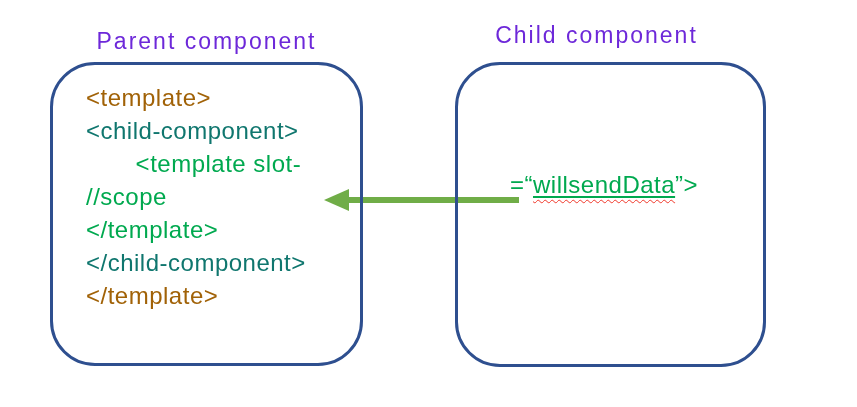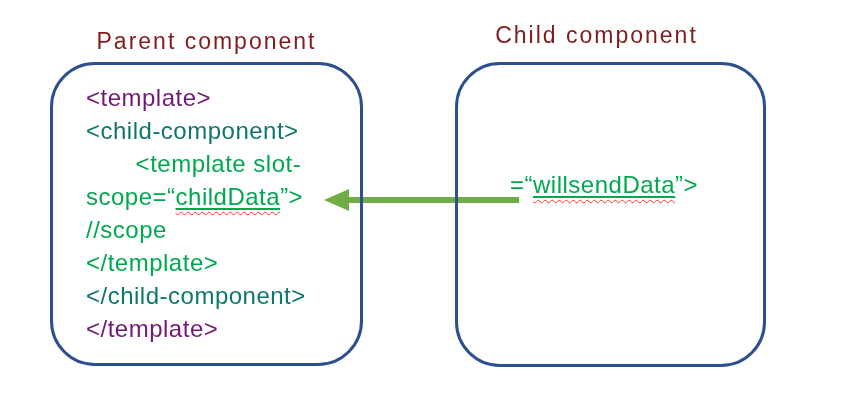--- a/index.html
+++ b/index.html
@@ -10,21 +10,21 @@
   }
   .canvas {
     position: relative;
     width: 857px;
     height: 407px;
     background: #ffffff;
     overflow: hidden;
   }
   .box-title {
     position: absolute;
-    color: #7f1d1d;
+    color: #6d28d9;
     font-size: 23px;
     letter-spacing: 2px;
     text-align: center;
     white-space: nowrap;
   }
   .parent-title { left: 50px;  top: 28px; width: 313px; }
   .child-title  { left: 441px; top: 22px; width: 311px; }
 
   .box {
     position: absolute;
@@ -44,21 +44,21 @@
     letter-spacing: 0.5px;
     white-space: nowrap;
     z-index: 3;
   }
   .parent-code { left: 86px;  top: 81px;  }
   .child-code  { left: 510px; top: 168px; }
 
   .ln { height: 33px; }
   .ln.indent { padding-left: 45px; text-align: center; }
 
-  .c-black { color: #701a75; }
+  .c-black { color: #a16207; }
   .c-blue  { color: #0f766e; }
   .c-green { color: #00a94f; }
 
   
   .squiggle {
     text-decoration-line: underline;
     text-decoration-style: wavy;
     text-decoration-color: #f0392b;
     text-decoration-thickness: 1px;
     text-underline-offset: 6px;
@@ -89,21 +89,20 @@
 
   <div class="box-title child-title">Child component</div>
 
   <div class="box parent-box"></div>
   <div class="box child-box"></div>
 
   <div class="code parent-code">
     <div class="ln c-black">&lt;template&gt;</div>
     <div class="ln c-blue">&lt;child-component&gt;</div>
     <div class="ln c-green indent">&lt;template slot-</div>
-    <div class="ln c-green"><span>scope=“</span><span class="squiggle"><span class="uline">childData</span></span><span>”&gt;</span></div>
     <div class="ln c-green">//scope</div>
     <div class="ln c-green">&lt;/template&gt;</div>
     <div class="ln c-blue">&lt;/child-component&gt;</div>
     <div class="ln c-black">&lt;/template&gt;</div>
   </div>
 
   <div class="code child-code">
     <div class="ln c-green"><span>=“</span><span class="squiggle"><span class="uline">willsendData</span></span><span>”&gt;</span></div>
   </div>
 

